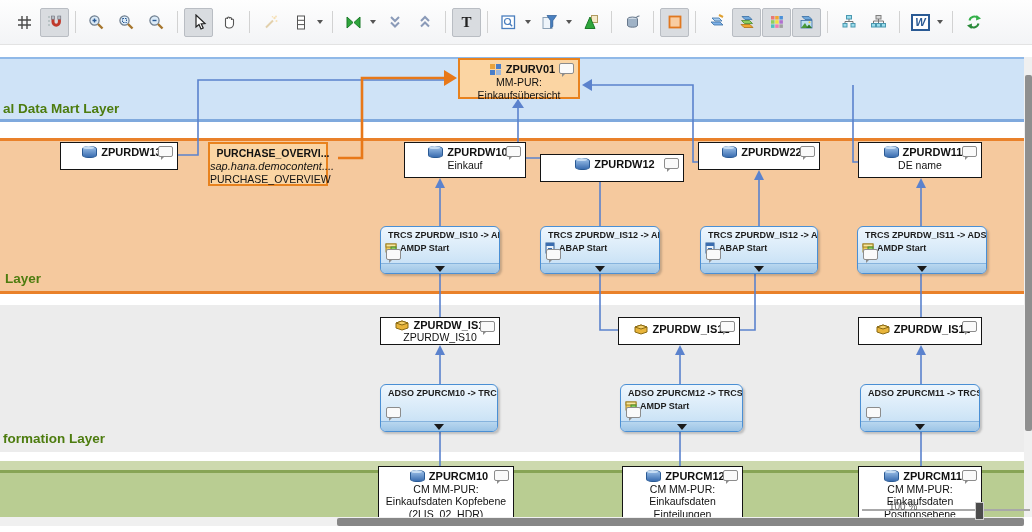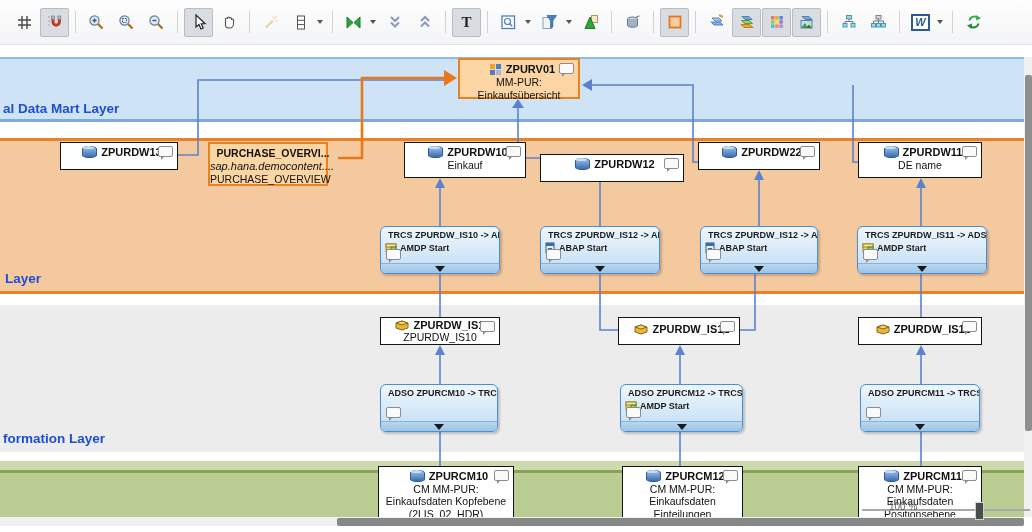--- a/index.html
+++ b/index.html
@@ -21,21 +21,21 @@
   .wbox{border:2px solid #2a5a94;background:#fff;color:#2a5a94;font-weight:bold;font-style:italic;
         font-size:11px;width:15px;height:13px;display:flex;align-items:center;justify-content:center;}
 
   
   .band{position:absolute;left:0;width:1024px;z-index:0;}
   .band-blue{top:57px;height:65px;background:#cfe3f7;border-top:2px solid #90b9e8;border-bottom:3px solid #7fa9dd;box-sizing:border-box;}
   .band-orange{top:138px;height:156px;background:#f5c99e;border-top:3px solid #e9812a;border-bottom:3px solid #e9812a;box-sizing:border-box;}
   .band-gray{top:305px;height:147px;background:#ececec;}
   .band-green-light{top:461px;height:9px;background:#cdd9ae;}
   .band-green{top:470px;height:47px;background:#b9cd92;border-top:3px solid #87a455;box-sizing:border-box;}
-  .layer-label{position:absolute;z-index:3;font-size:13.5px;font-weight:bold;color:#1d4ed8;white-space:nowrap;}
+  .layer-label{position:absolute;z-index:3;font-size:13.5px;font-weight:bold;color:#4d7c0f;white-space:nowrap;}
 
   
   .wires{position:absolute;left:0;top:0;z-index:1;}
 
   
   .node{position:absolute;z-index:2;background:#fff;border:1.6px solid #141414;box-sizing:border-box;
         text-align:center;font-size:10.5px;line-height:12.5px;color:#111;}
   .node.orange{background:#fbd5a3;border:2px solid #e8821e;}
   .hd{display:flex;align-items:center;justify-content:center;gap:4px;font-weight:bold;font-size:11px;
       padding-top:3px;white-space:nowrap;padding-left:6px;}

